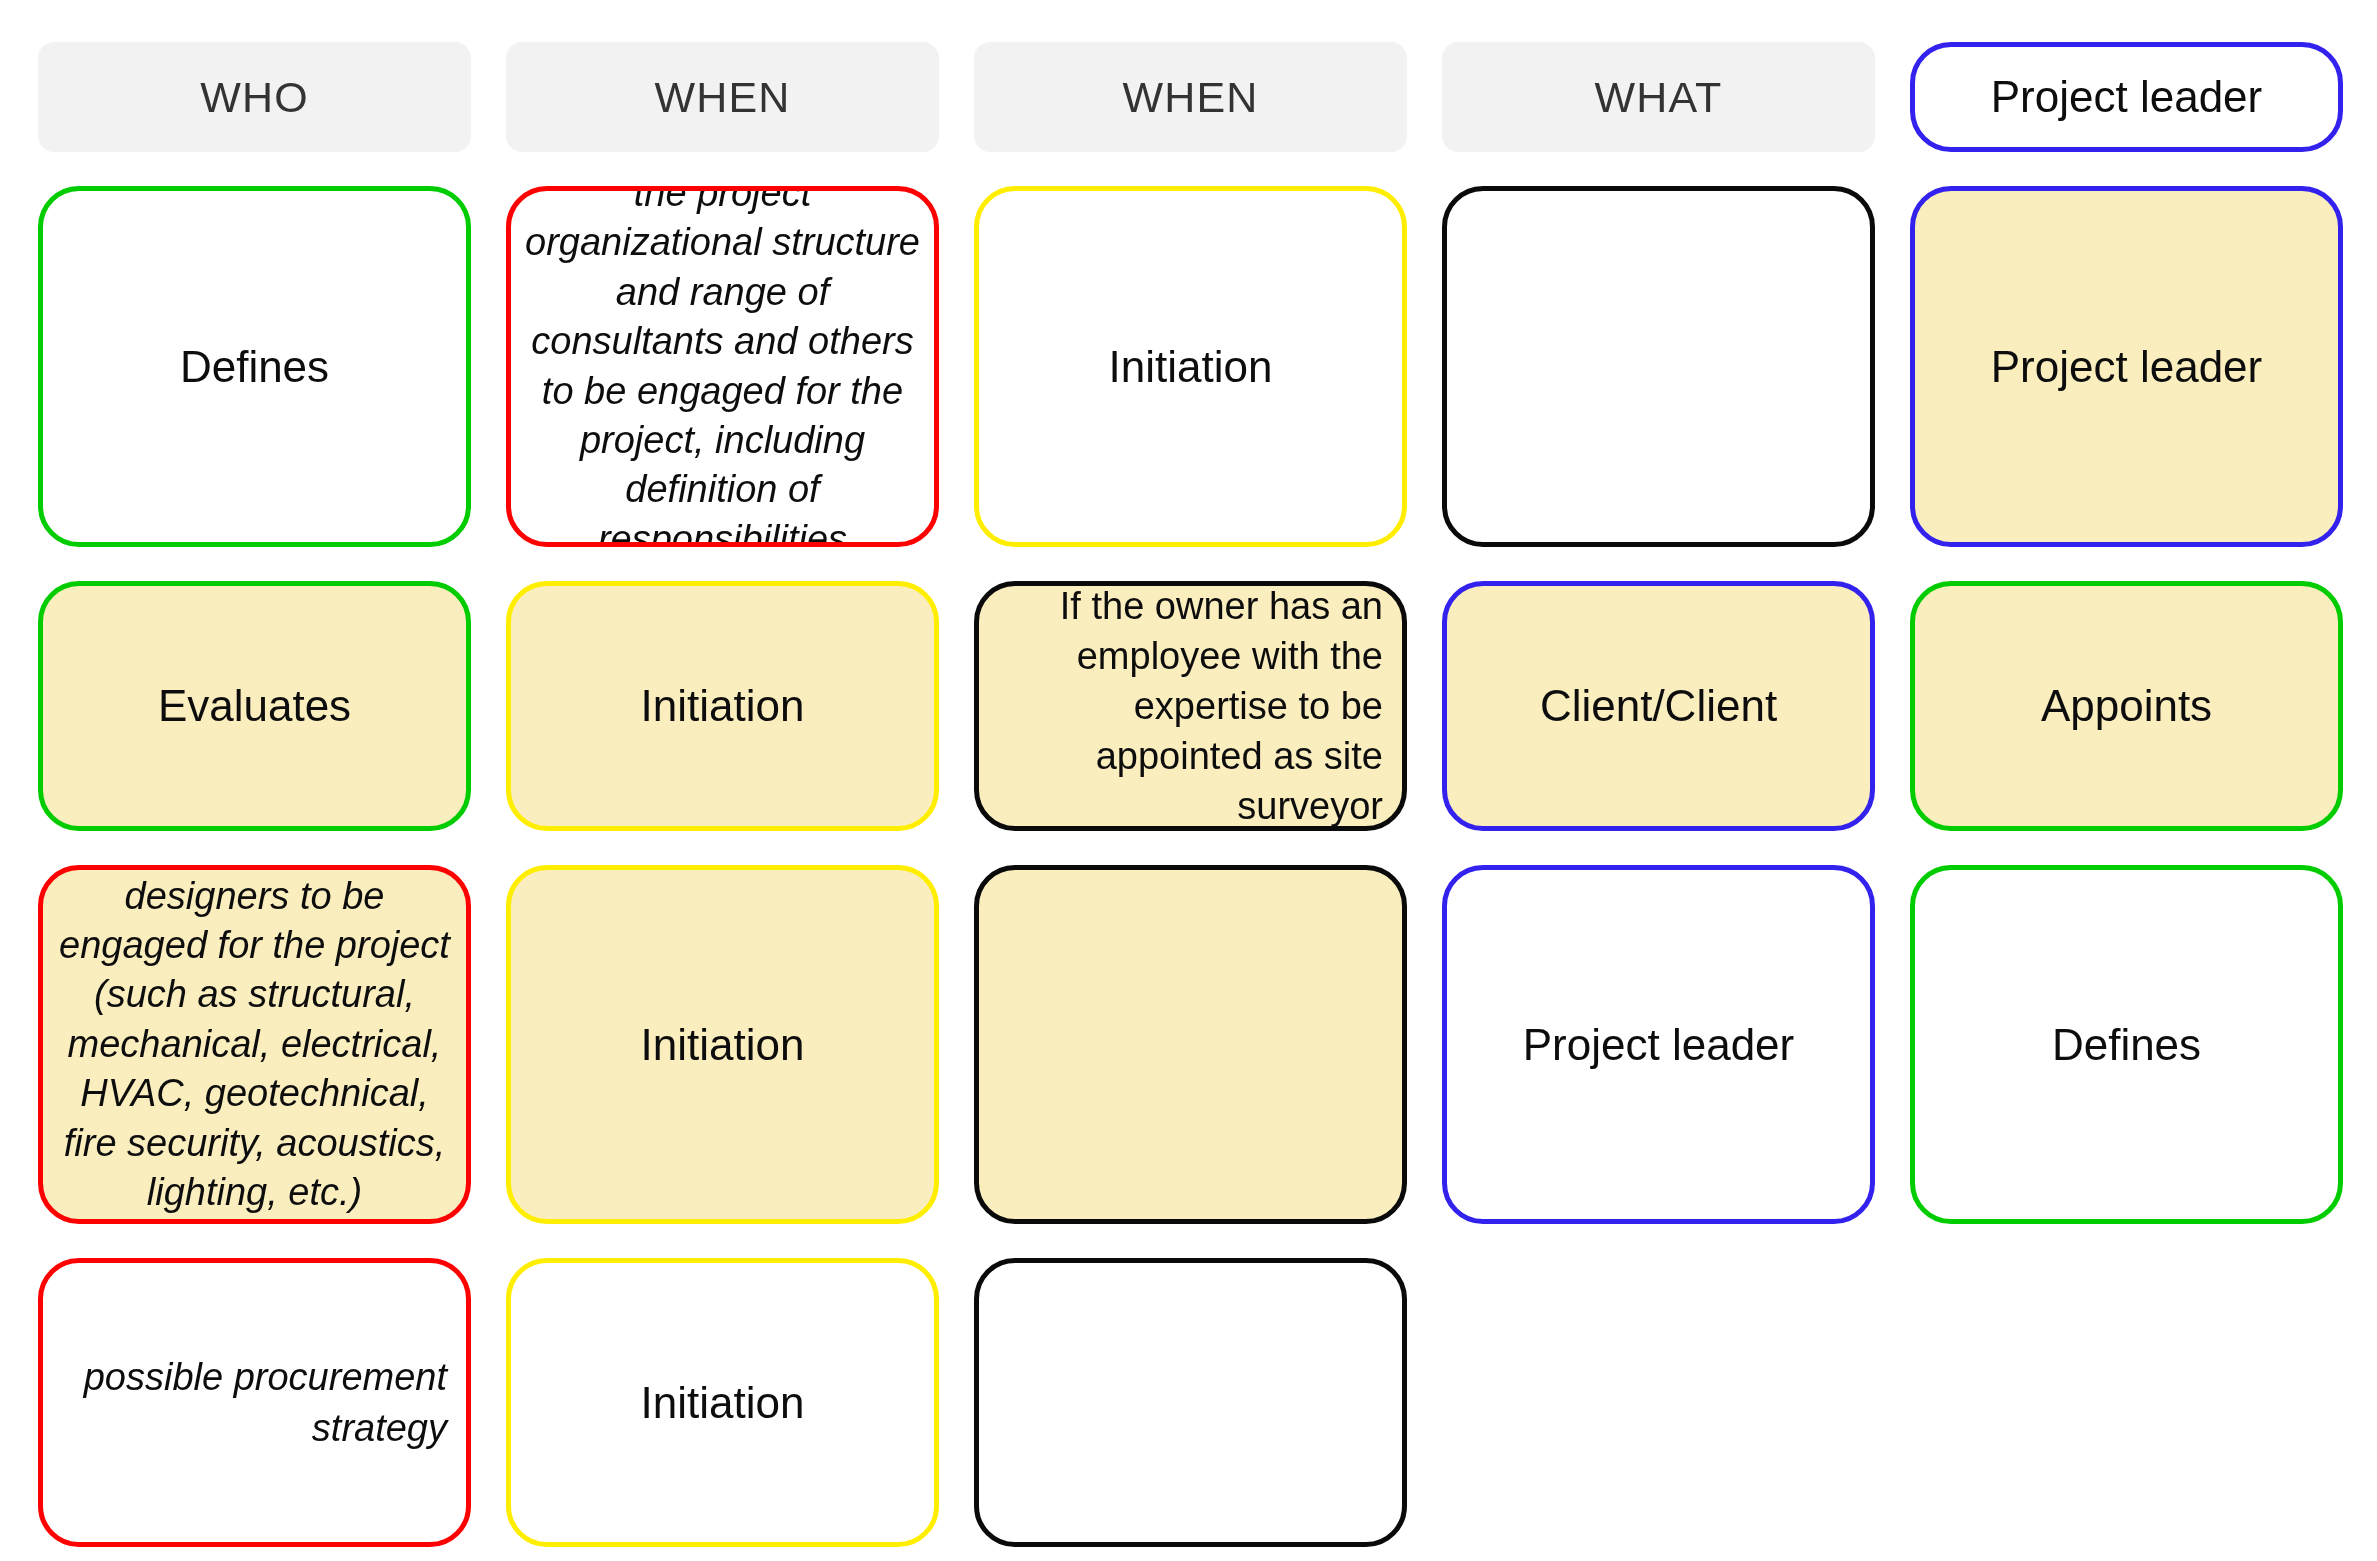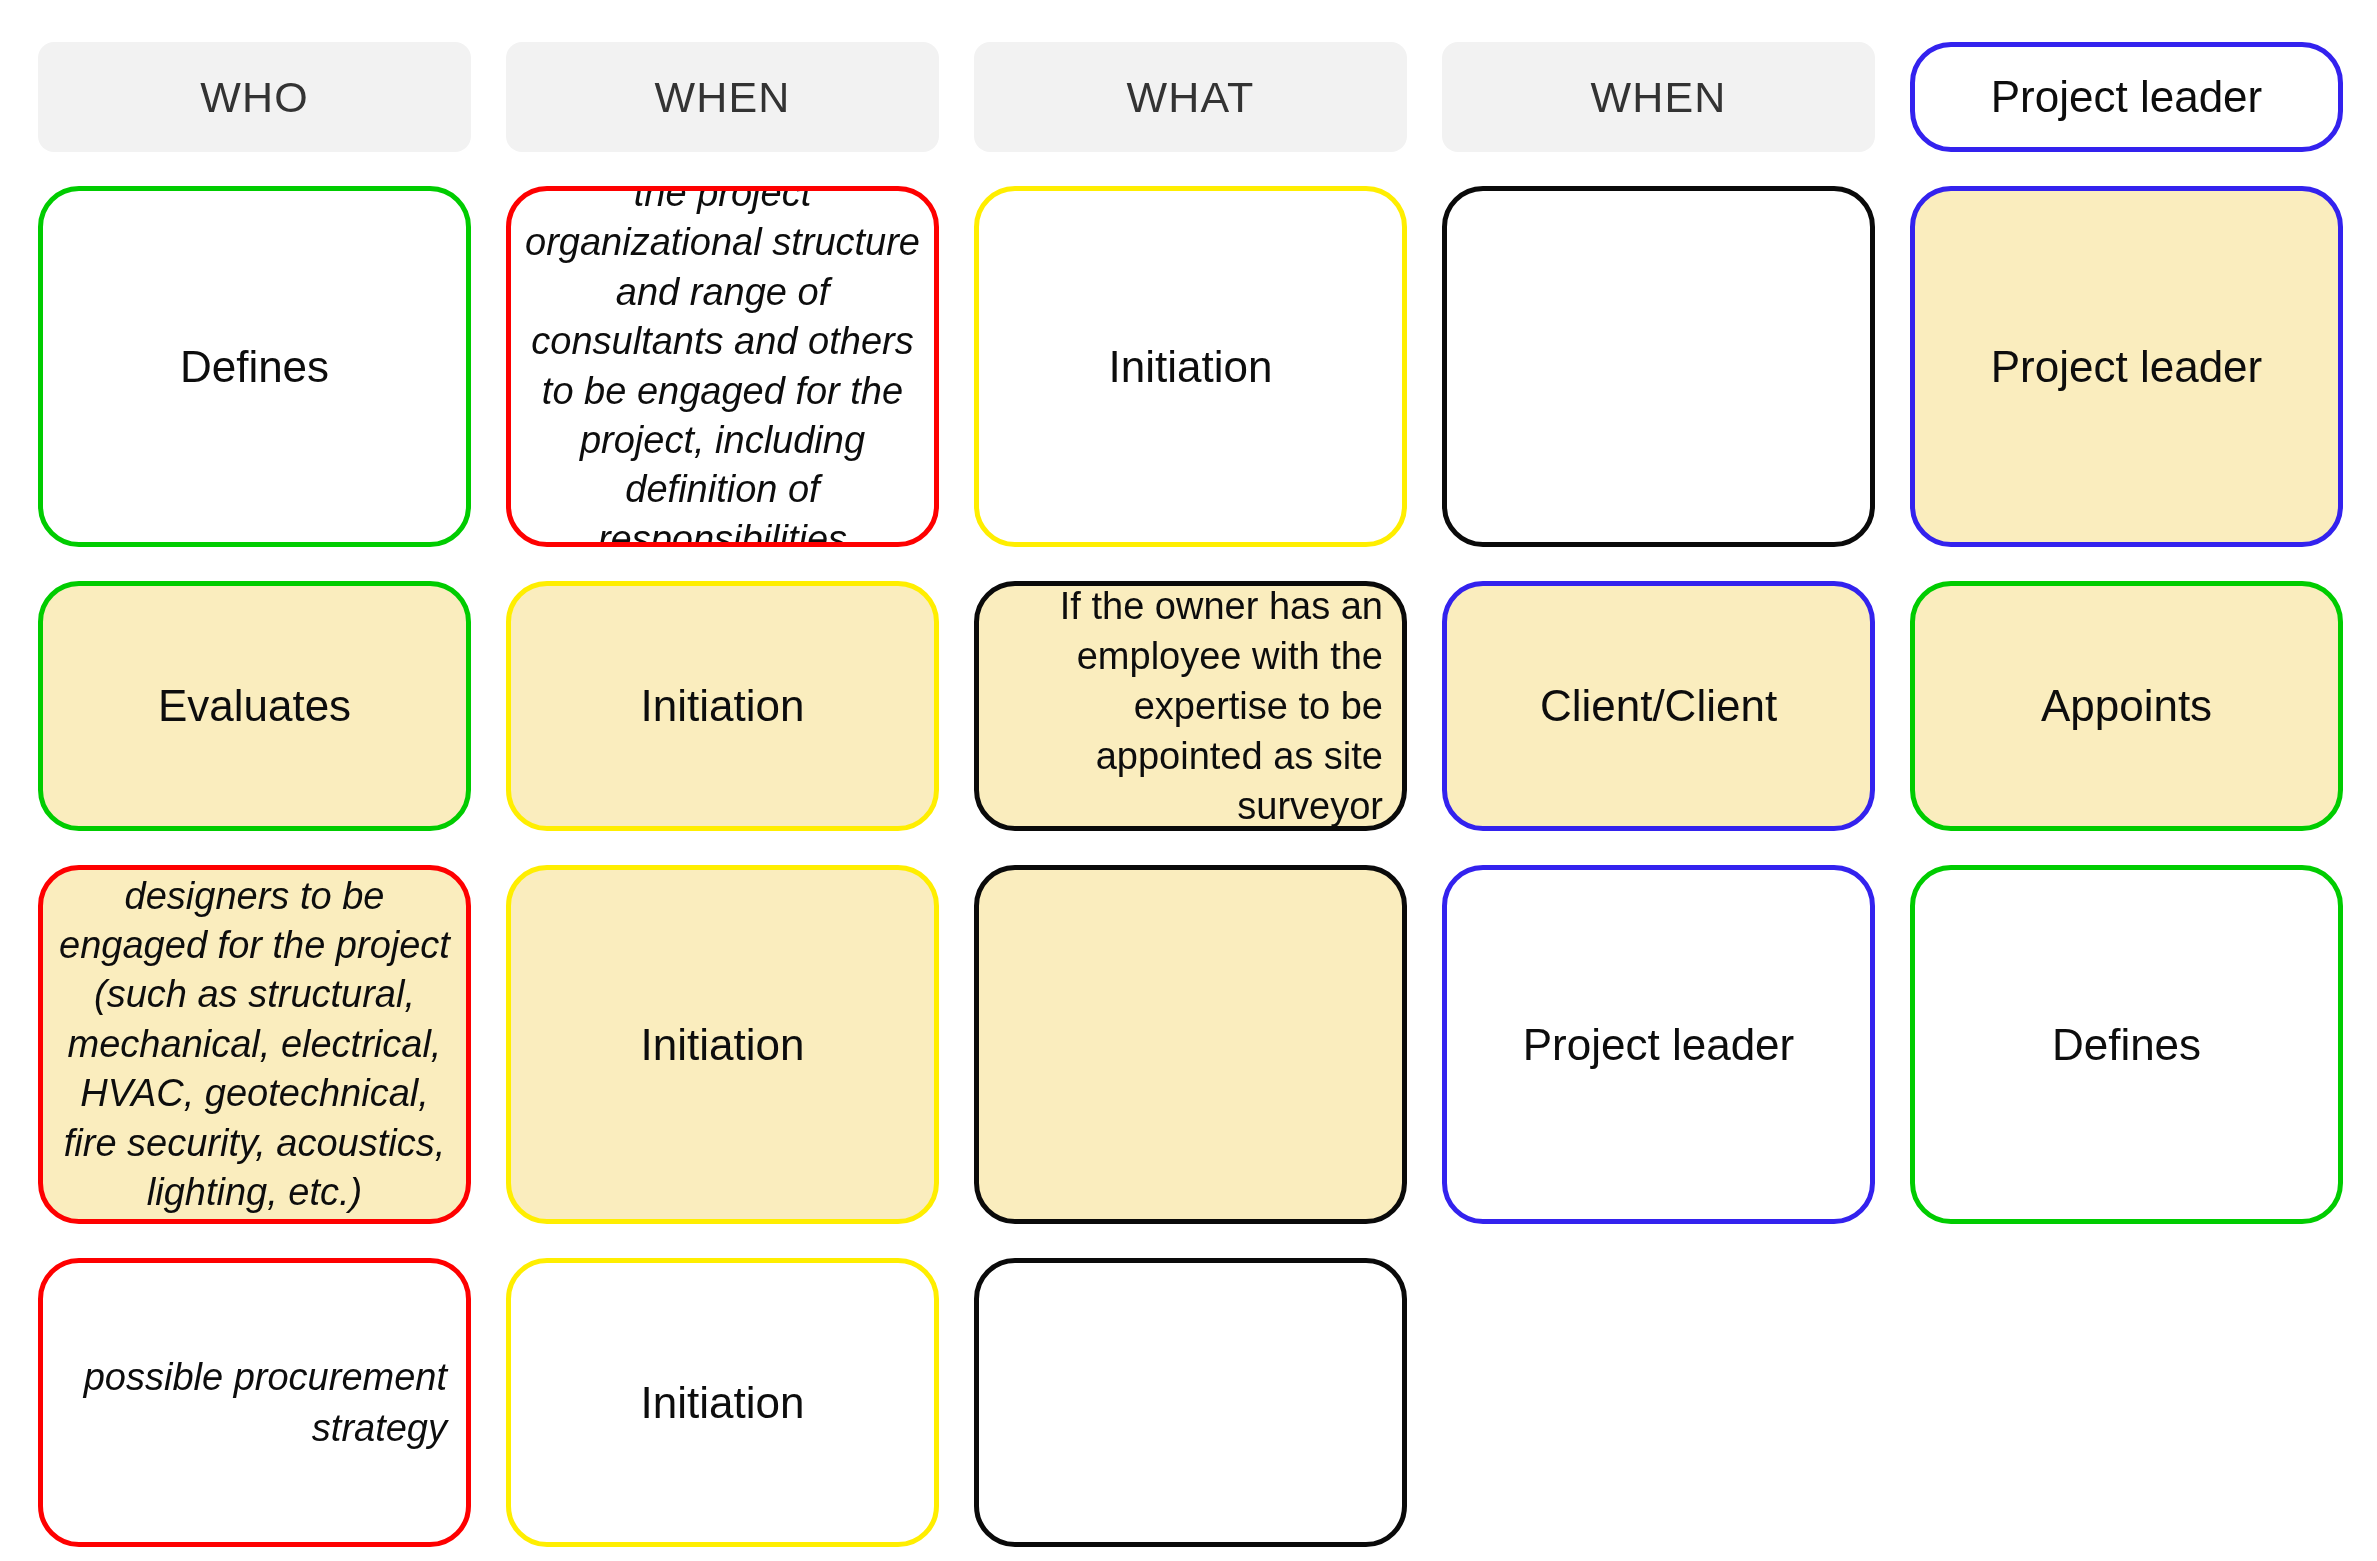--- a/index.html
+++ b/index.html
@@ -81,24 +81,24 @@
 
 <div id="raci-table">
 
   <div class="hdr">
       <span>WHO</span>
     </div>
   <div class="hdr">
       <span>WHEN</span>
     </div>
   <div class="hdr">
-      <span>WHAT</span>
+      <span>WHEN</span>
     </div>
   <div class="hdr">
-      <span>WHEN</span>
+      <span>WHAT</span>
     </div>
 
   <div class="cell c-who">
       <span class="txt">Project leader</span>
     </div>
   <div class="cell c-makes">
       <span class="txt">Defines</span>
     </div>
   <div class="cell c-what dense">
       <span class="txt">the project organizational structure and range of consultants and others to be engaged for the project, including definition of responsibilities</span>

